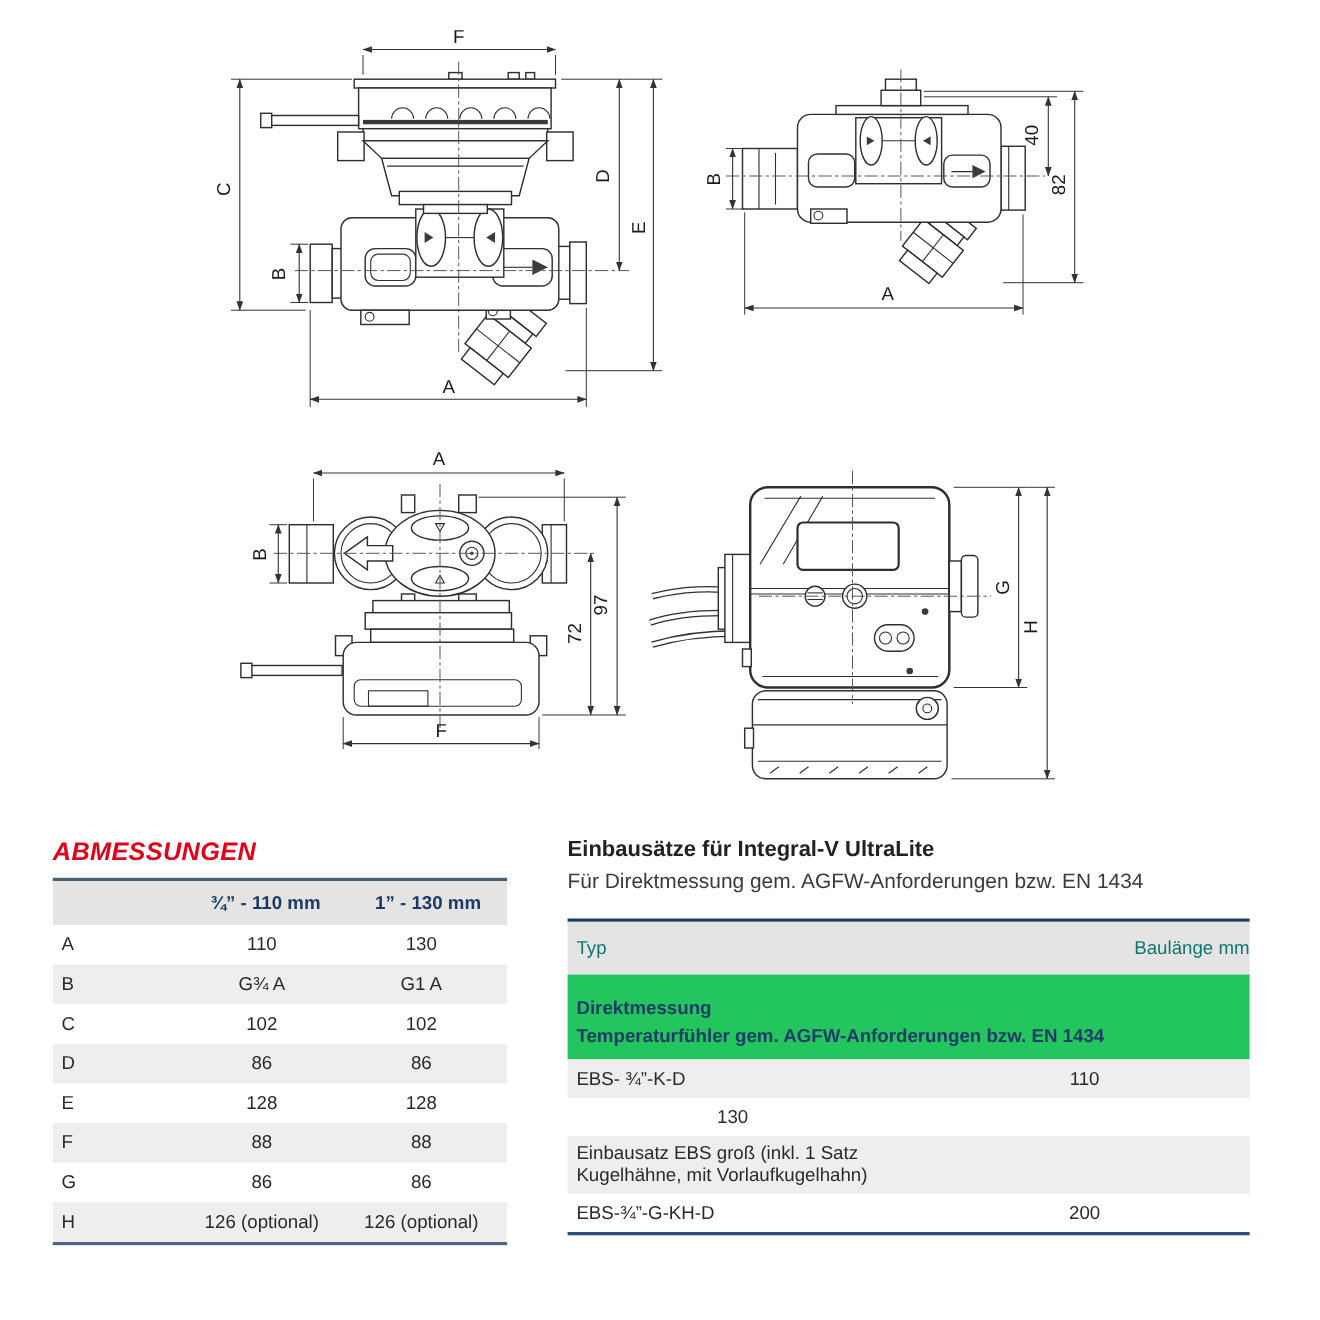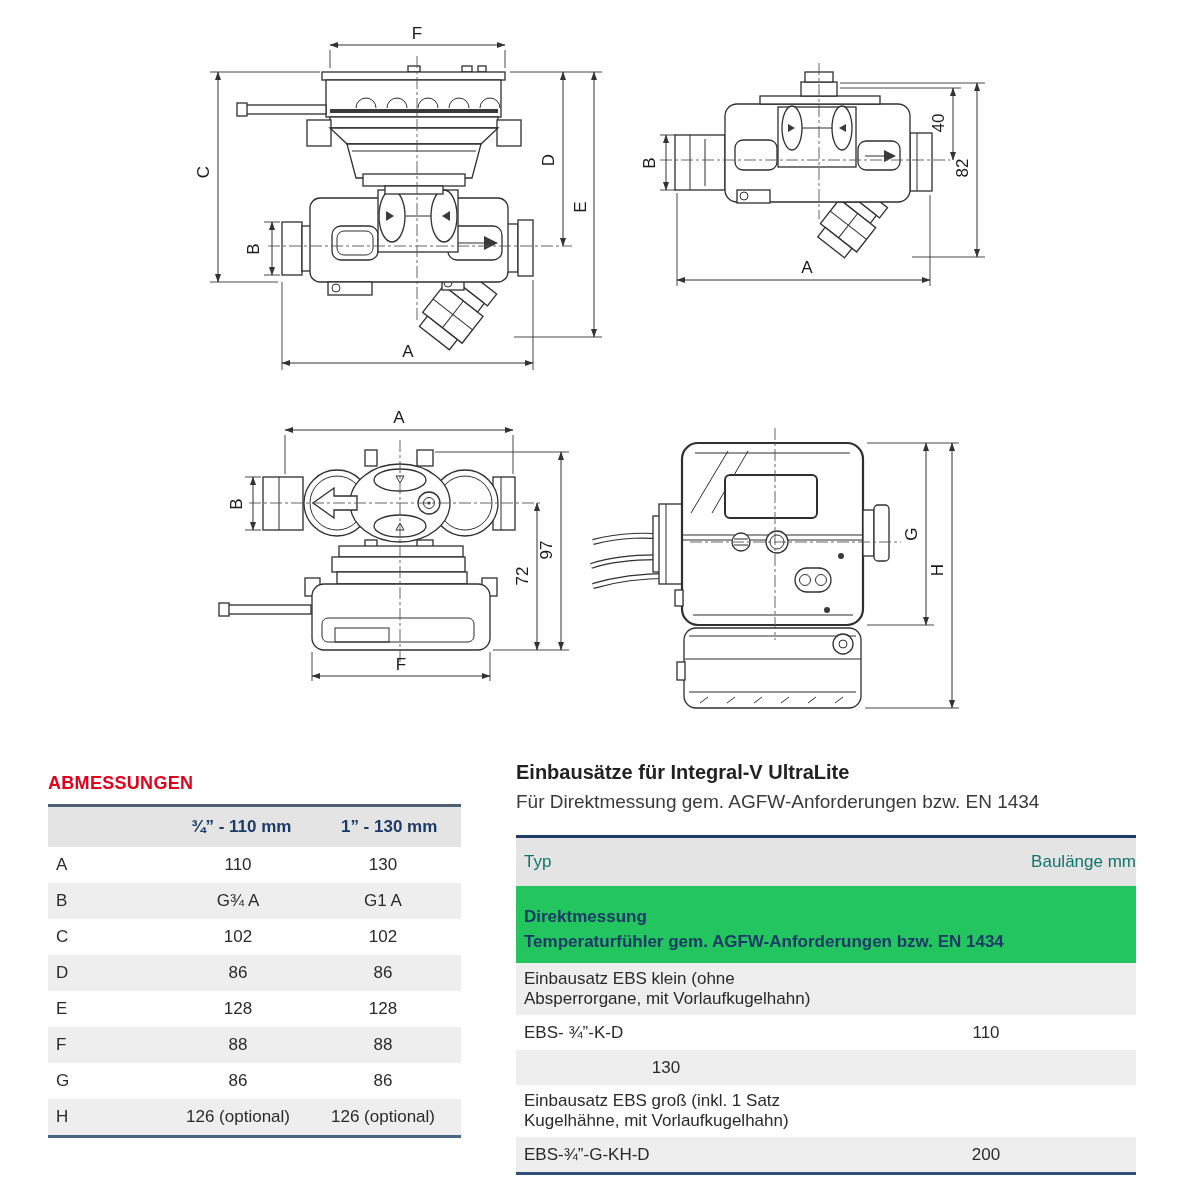--- a/index.html
+++ b/index.html
@@ -13,21 +13,21 @@
   svg .dark   { fill:#3a3a3a; stroke:none; }
   svg .dim    { stroke:#333333; stroke-width:1; fill:none; }
   svg .ext    { stroke:#333333; stroke-width:0.9; fill:none; }
   svg .cl     { stroke:#555555; stroke-width:0.9; fill:none; stroke-dasharray:12 3 3 3; }
   svg .dtxt   { font-family:"Liberation Sans", sans-serif; font-size:17px; fill:#1a1a1a; }
   svg .tube   { stroke:#2f2f2f; stroke-width:6; fill:none; }
   svg .tube2  { stroke:#ffffff; stroke-width:3.6; fill:none; }
 
   
   .dim-table { position:absolute; left:48px; top:761px; width:413px; }
-  .dim-title { color:#e2001a; font-weight:bold; font-size:18px; margin:12px 0 10px 0; letter-spacing:0.3px; }
+  .dim-title { color:#e2001a; font-weight:bold; font-size:23px; margin:0 0 10px 0; letter-spacing:0.3px;font-style:italic; }
   .dim-grid  { border-top:3px solid #4b5f75; border-bottom:3px solid #4b6585; }
   .dim-head  { display:flex; align-items:center; background:#e4e4e4; height:40px;
                font-weight:bold; font-size:17px; color:#1b3a66;gap:11px; }
   .dim-row   { display:flex; align-items:center; height:36px; font-size:17px; color:#2a2a2a; }
   .dim-rows > .dim-row:nth-child(even) { background:#eeeeee; }
   .c0 { width:70px; padding-left:8px; box-sizing:border-box; }
   .c1 { width:240px; text-align:center; }
   .c2 { width:150px; margin-left:-50px; text-align:center; }
 
   
@@ -433,24 +433,20 @@
       <div class="sets-head">
         <div class="t">Typ</div>
         <div class="v">Baulänge mm</div>
       </div>
       <div class="sets-rows">
         <div class="group-row">
           <div>Direktmessung</div>
           <div>Temperaturfühler gem. AGFW-Anforderungen bzw. EN 1434</div>
         </div>
         <div class="srow">
-          <div class="t">Einbausatz EBS klein (ohne Absperrorgane, mit Vorlaufkugelhahn)</div>
-          <div class="v"></div>
-        </div>
-        <div class="srow">
           <div class="t">EBS- ¾”-K-D</div>
           <div class="v">110</div>
         </div>
         <div class="srow">
           <div class="v">130</div>
         </div>
         <div class="srow">
           <div class="t">Einbausatz EBS groß (inkl. 1 Satz Kugelhähne, mit Vorlaufkugelhahn)</div>
           <div class="v"></div>
         </div>

